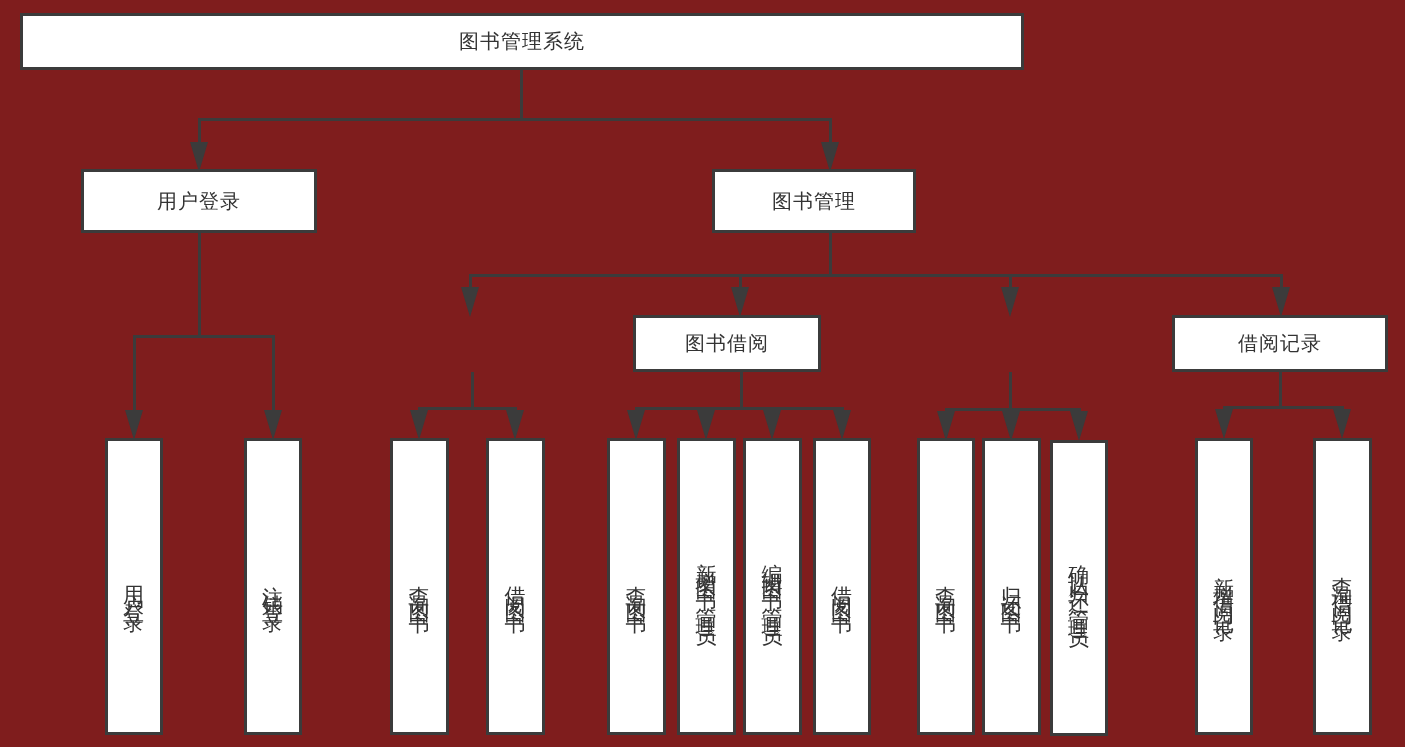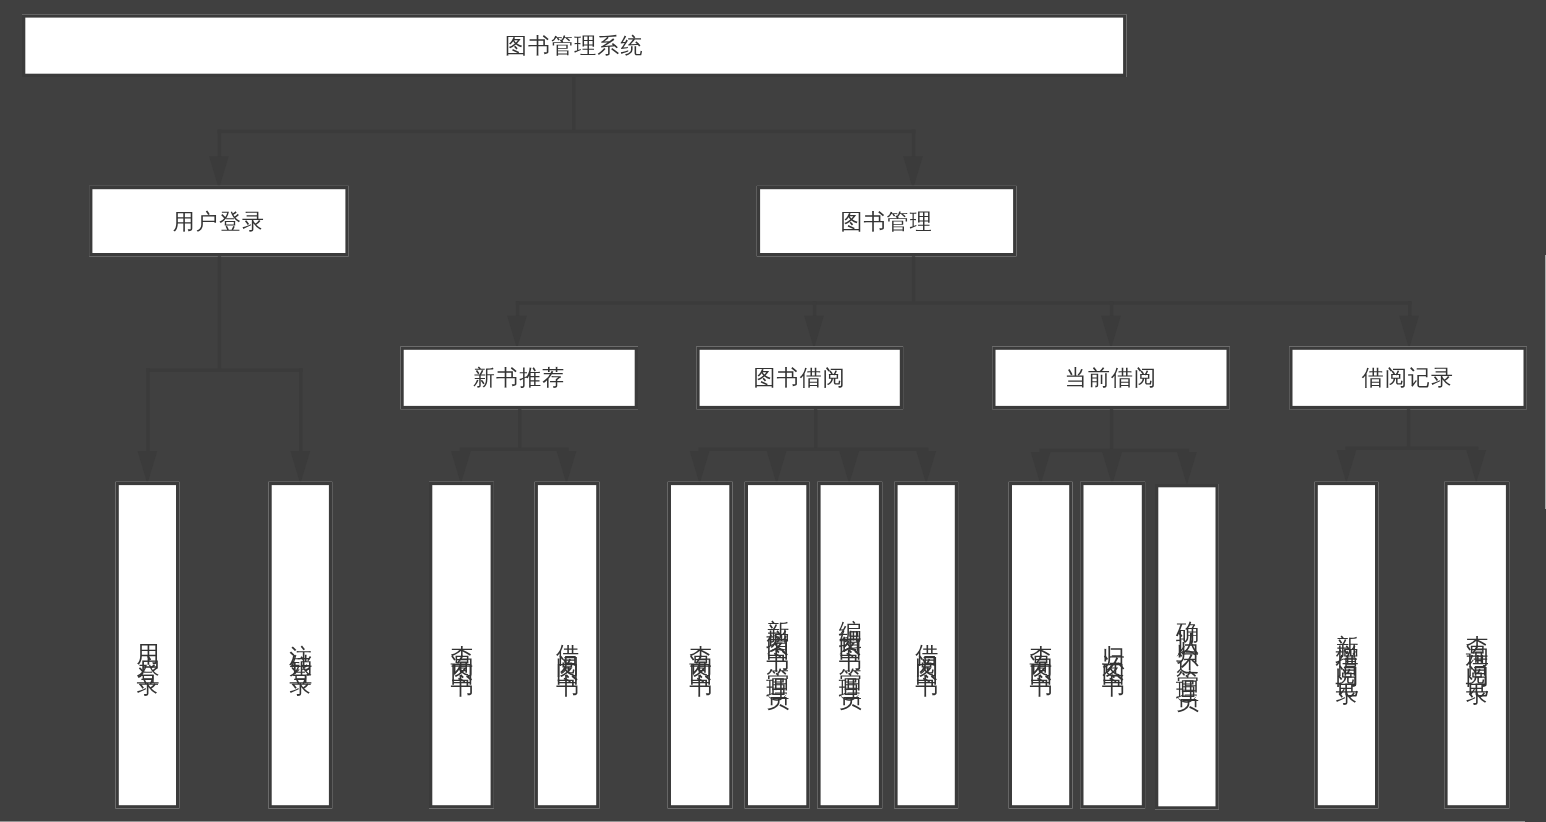--- a/index.html
+++ b/index.html
@@ -1,19 +1,19 @@
 <!DOCTYPE html>
 <html><head>
 <meta charset="utf-8">
 <style>
   html,body { margin:0; padding:0; background:#ffffff; }
   .canvas {
     position:relative;
     width:1405px; height:747px;
-    background:#404040;
+    background:#7f1d1d;
     font-family:"Liberation Sans","DejaVu Sans",sans-serif;
     color:#333333;
     overflow:hidden;
   }
   .box {
     position:absolute;
     box-sizing:border-box;
     border:3px solid #3b3b3b;
     background:#ffffff;
     display:flex;
@@ -56,43 +56,41 @@
   <div class="box h" style="left:20px;top:13px;width:1004px;height:57px">图书管理系统</div>
 
   <div class="vline" style="left:520px;top:70px;height:48px"></div>
   <div class="hline" style="left:198px;top:118px;width:634px"></div>
   <div class="vline" style="left:198px;top:118px;height:27px"></div>
   <div class="arrow" style="left:190px;top:142px"></div>
   <div class="vline" style="left:829px;top:118px;height:27px"></div>
   <div class="arrow" style="left:821px;top:142px"></div>
 
   <div class="box h" style="left:81px;top:169px;width:236px;height:64px">用户登录</div>
-  <div class="box h" style="left:688px;top:169px;width:236px;height:64px">图书管理</div>
+  <div class="box h" style="left:712px;top:169px;width:204px;height:64px">图书管理</div>
 
   <div class="vline" style="left:198px;top:233px;height:102px"></div>
   <div class="hline" style="left:133px;top:335px;width:142px"></div>
   <div class="vline" style="left:133px;top:335px;height:78px"></div>
   <div class="arrow" style="left:125px;top:410px"></div>
   <div class="vline" style="left:272px;top:335px;height:78px"></div>
   <div class="arrow" style="left:264px;top:410px"></div>
 
   <div class="vline" style="left:829px;top:233px;height:41px"></div>
   <div class="hline" style="left:469px;top:274px;width:814px"></div>
   <div class="vline" style="left:469px;top:274px;height:16px"></div>
   <div class="arrow" style="left:461px;top:287px"></div>
   <div class="vline" style="left:739px;top:274px;height:16px"></div>
   <div class="arrow" style="left:731px;top:287px"></div>
   <div class="vline" style="left:1009px;top:274px;height:16px"></div>
   <div class="arrow" style="left:1001px;top:287px"></div>
   <div class="vline" style="left:1280px;top:274px;height:16px"></div>
   <div class="arrow" style="left:1272px;top:287px"></div>
 
-  <div class="box h" style="left:364px;top:315px;width:216px;height:57px">新书推荐</div>
   <div class="box h" style="left:633px;top:315px;width:188px;height:57px">图书借阅</div>
-  <div class="box h" style="left:902px;top:315px;width:216px;height:57px">当前借阅</div>
   <div class="box h" style="left:1172px;top:315px;width:216px;height:57px">借阅记录</div>
 
   <div class="vline" style="left:471px;top:372px;height:35px"></div>
   <div class="hline" style="left:418px;top:407px;width:99px"></div>
   <div class="arrow" style="left:410px;top:410px"></div>
   <div class="arrow" style="left:506px;top:410px"></div>
 
   <div class="vline" style="left:740px;top:372px;height:35px"></div>
   <div class="hline" style="left:635px;top:407px;width:209px"></div>
   <div class="arrow" style="left:627px;top:410px"></div>

